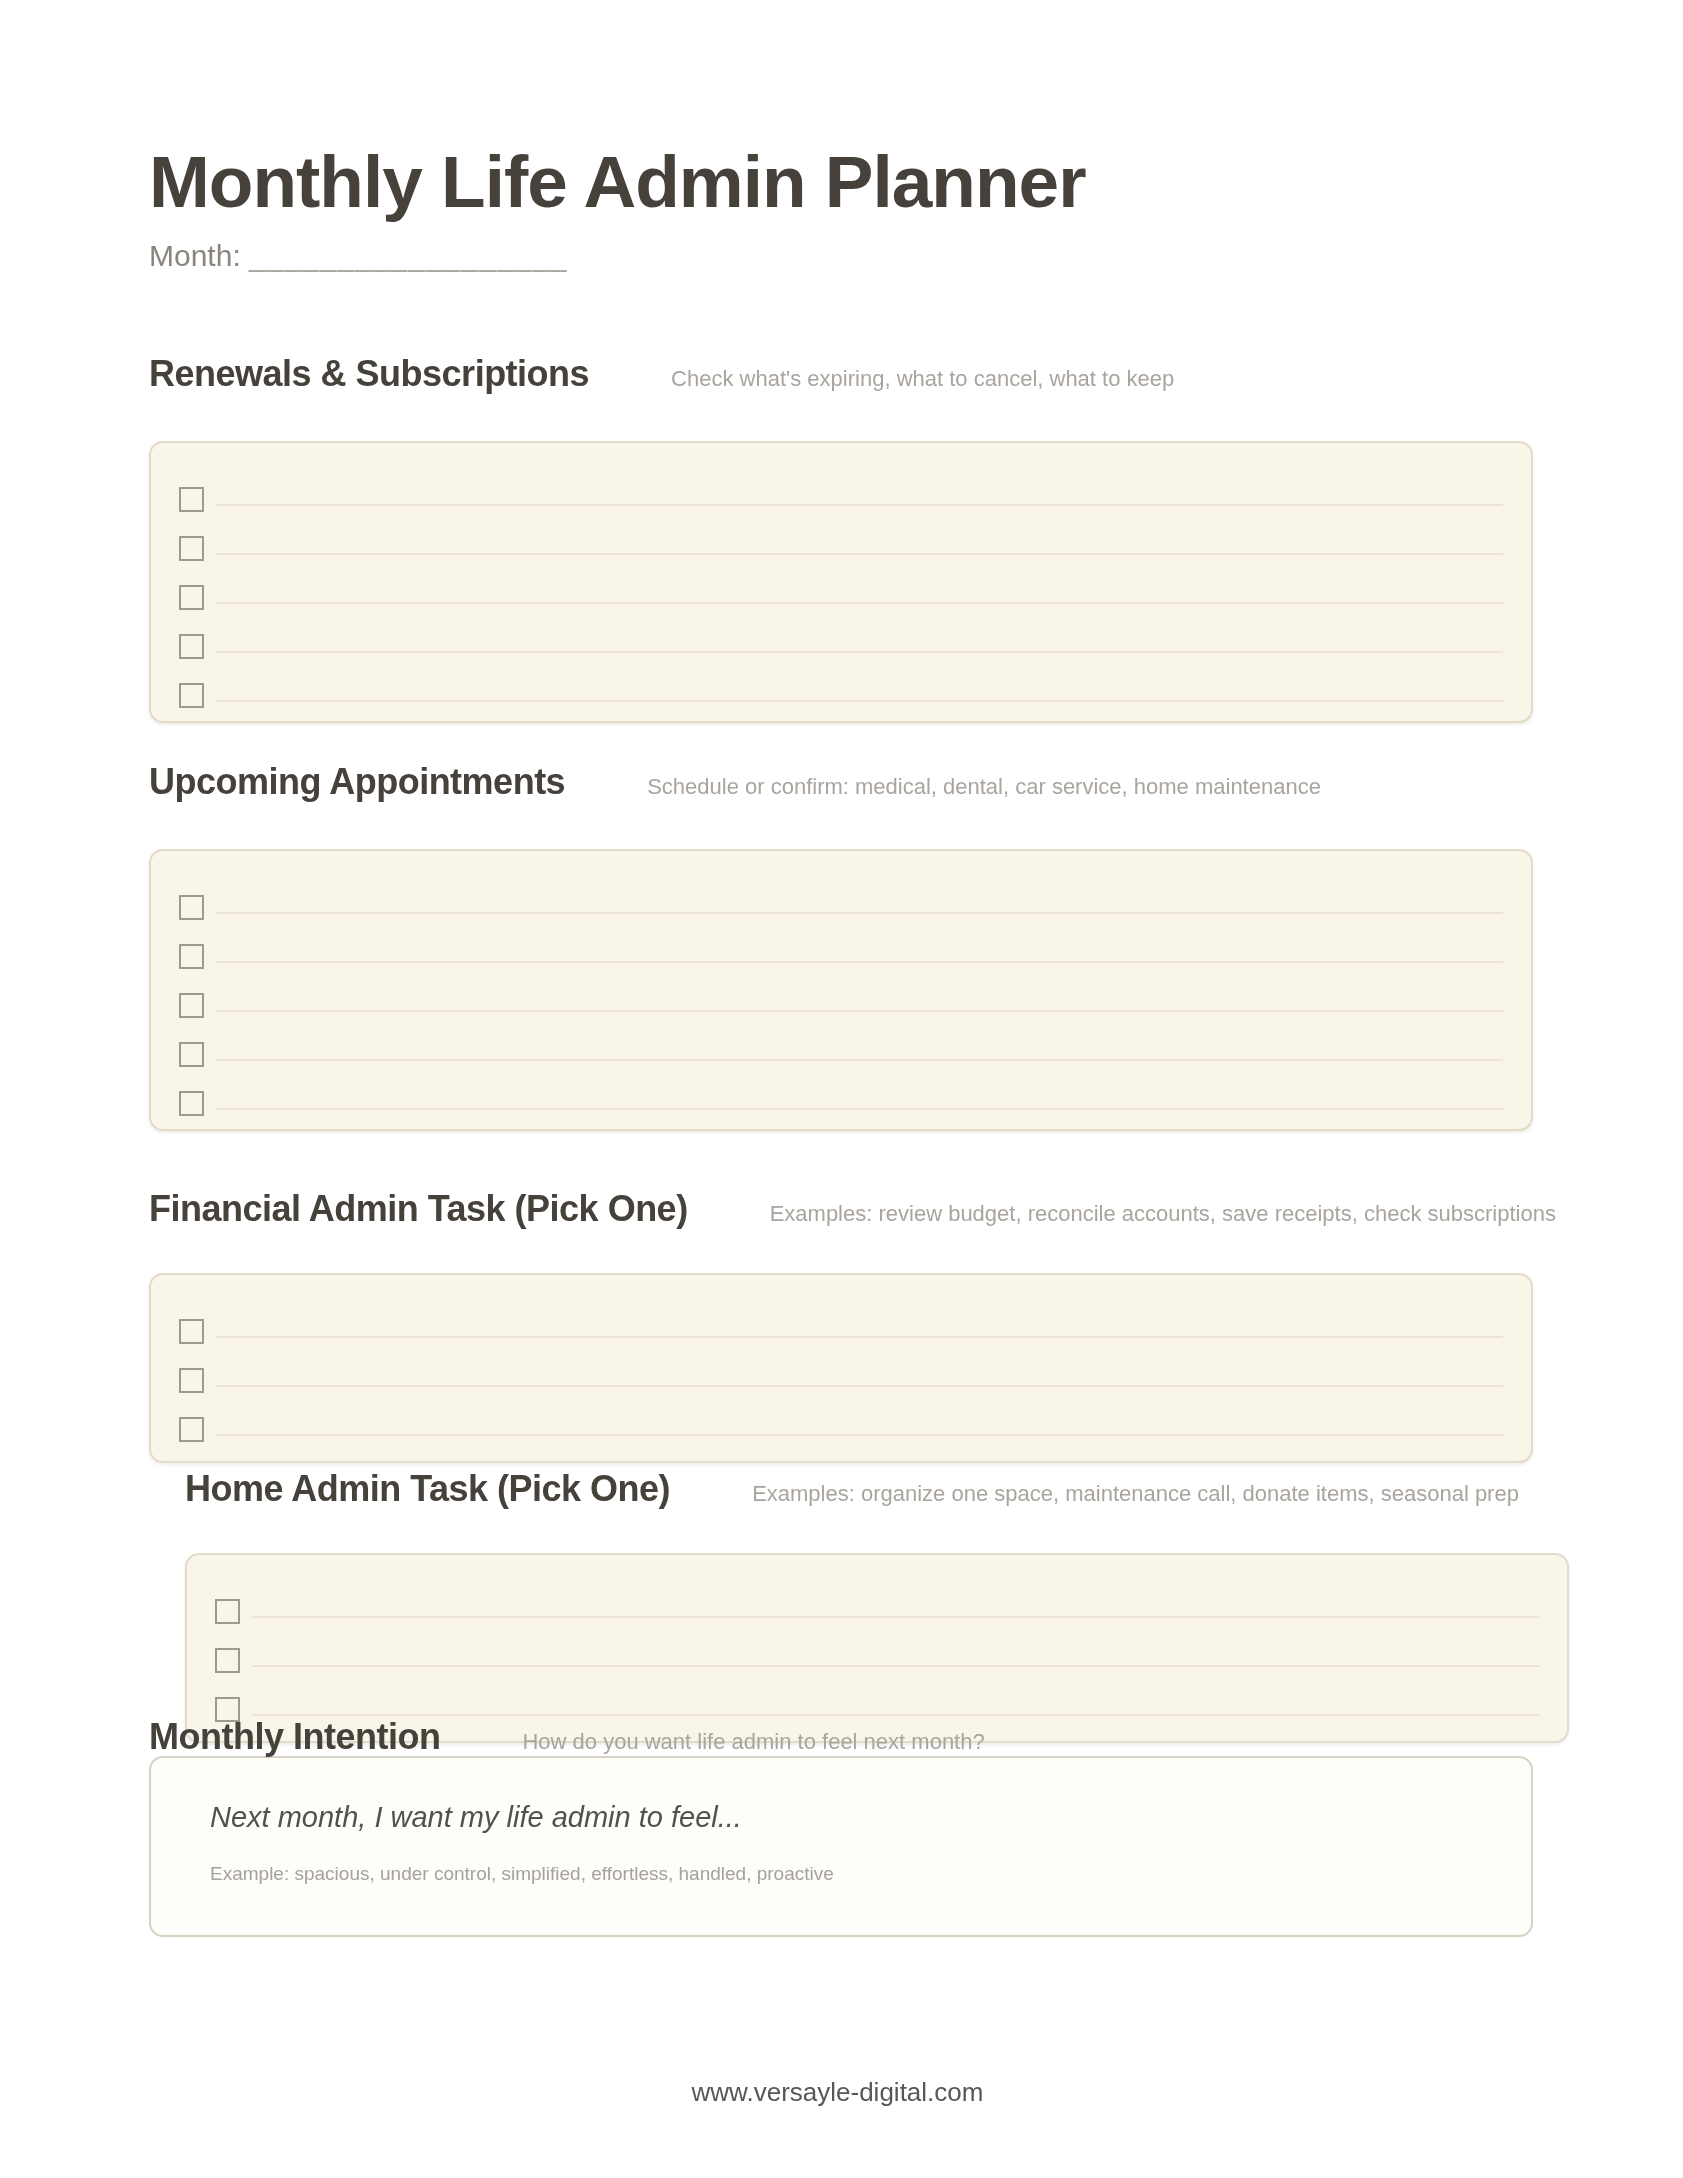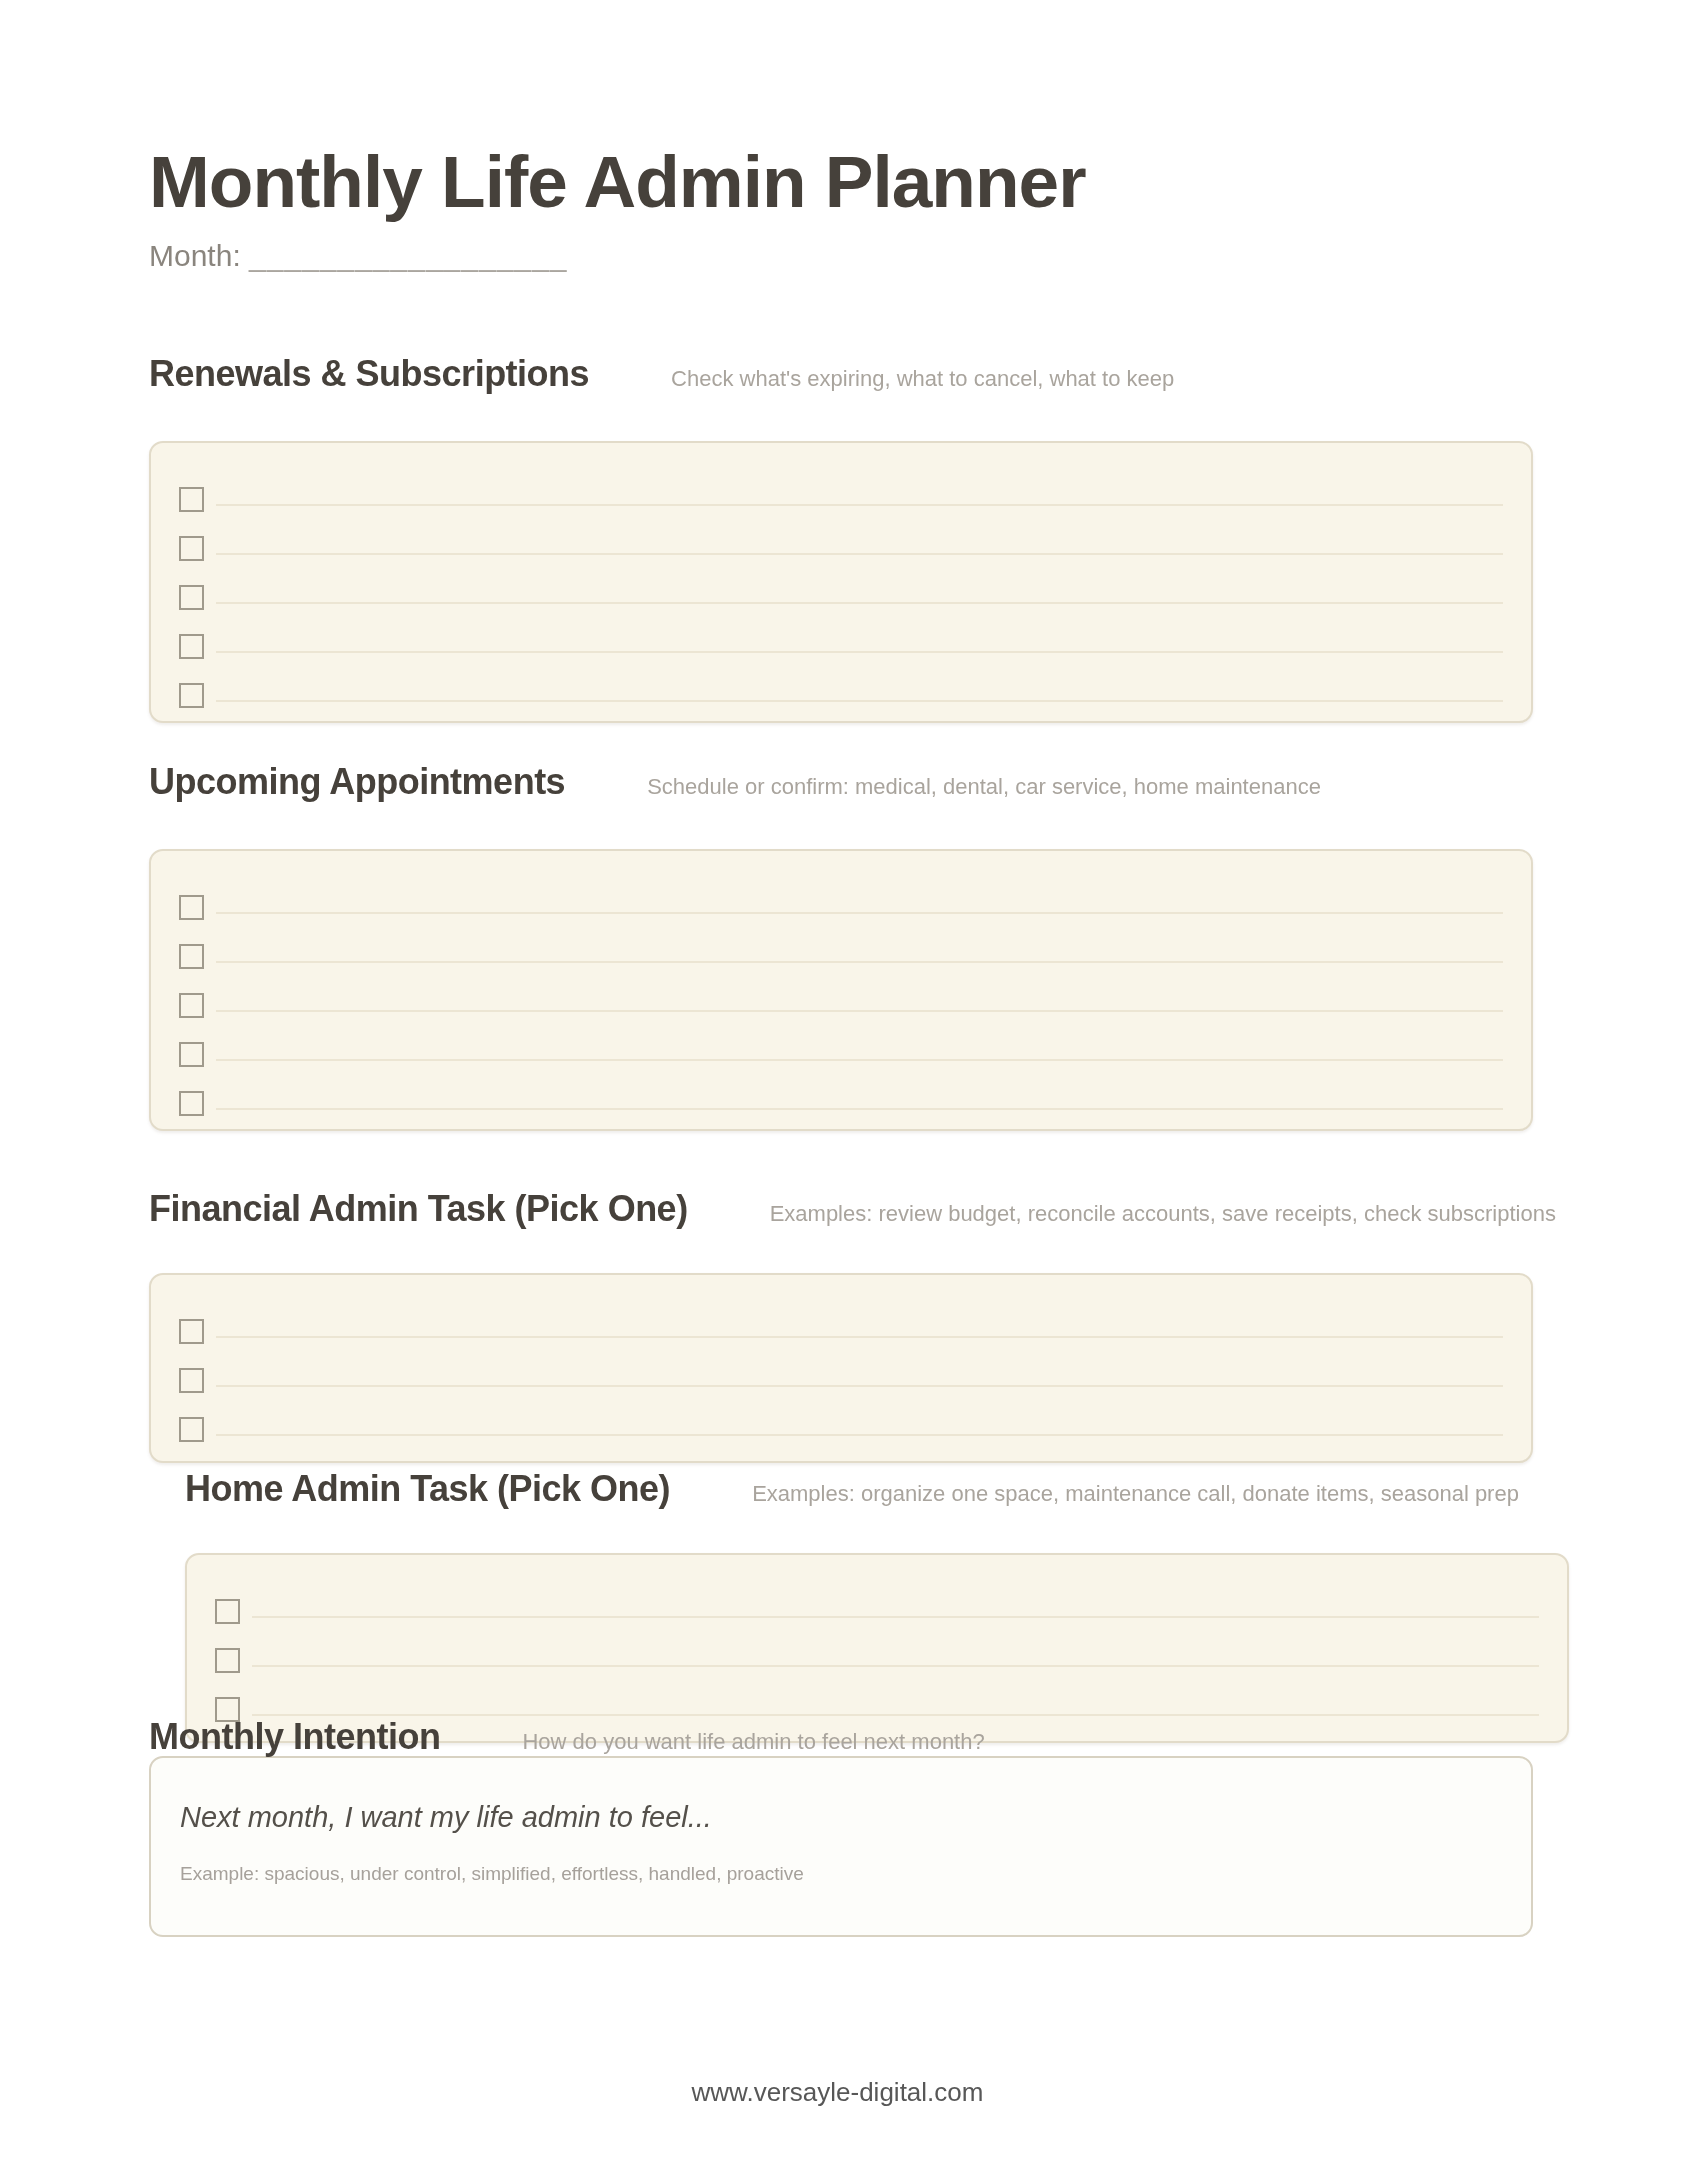--- a/index.html
+++ b/index.html
@@ -75,21 +75,21 @@
     position:absolute;left:65px;right:28px;bottom:14px;
     border-bottom:2px solid var(--rule);
   }
   .intention-box{
     box-sizing:border-box;
     width:1384px;height:181px;
     margin-top:-2px;
     background:var(--white-box);
     border:2px solid var(--white-box-border);
     border-radius:14px;
-    padding:42px 40px 0 29px;
+    padding:42px 40px 0 59px;
   }
   .intention-prompt{
     font-size:29px;font-style:italic;color:var(--prompt);
     line-height:1.2;
   }
   .intention-example{
     font-size:19px;color:var(--example);margin-top:28px;
     line-height:1.2;
   }
   .footer{

